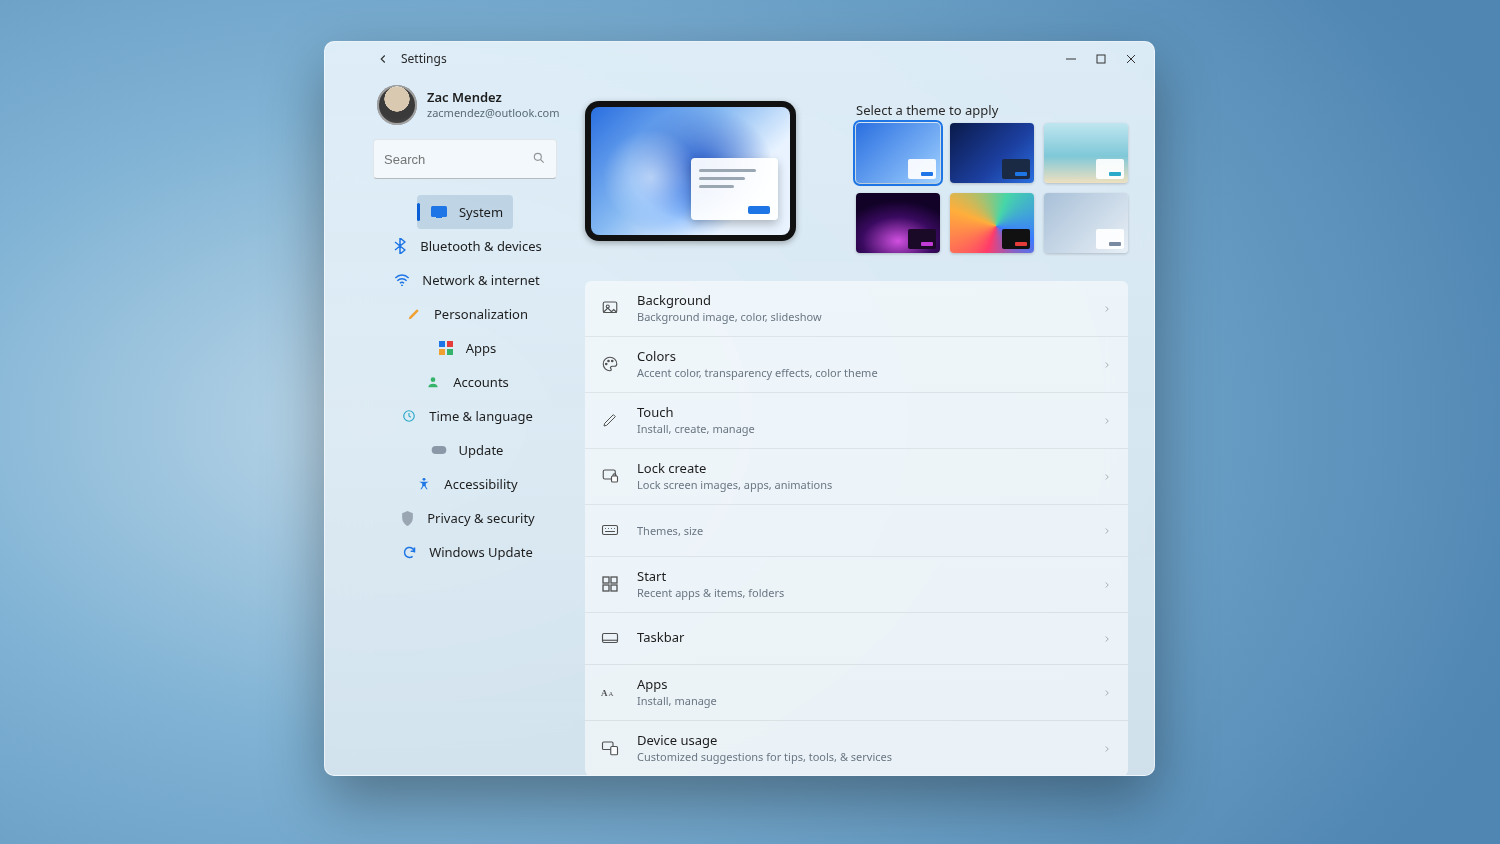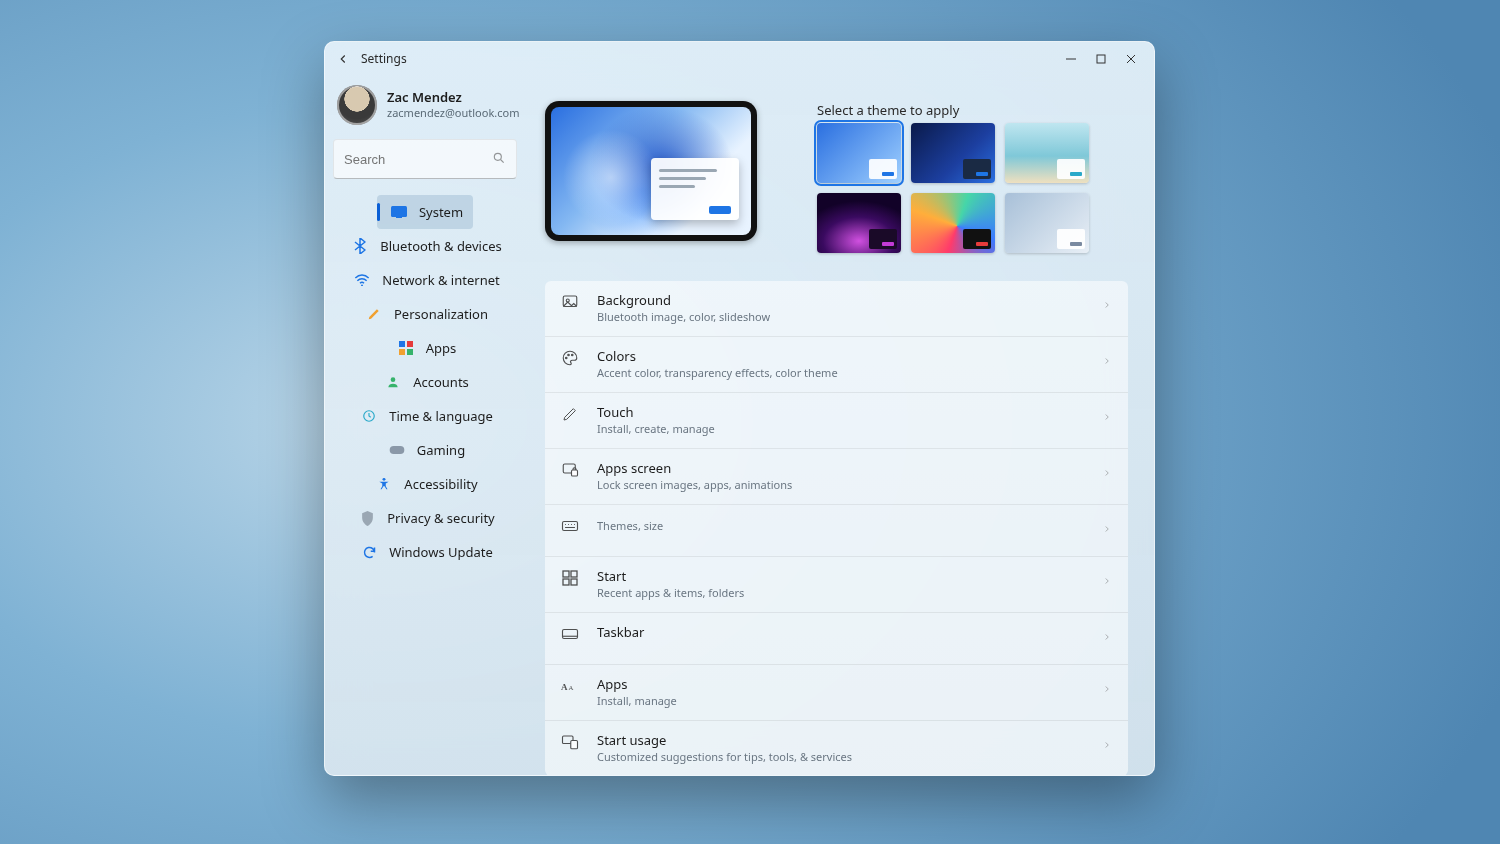--- a/index.html
+++ b/index.html
@@ -10,20 +10,21 @@
   }
   .window {
     position: absolute; left: 324px; top: 41px; width: 831px; height: 735px;
     background: linear-gradient(180deg, rgba(230,242,250,0.92), rgba(220,232,240,0.90));
     border: 1px solid rgba(255,255,255,0.55);
     border-radius: 10px;
     box-shadow: 0 24px 60px rgba(0,0,0,0.35);
     backdrop-filter: blur(20px);
     overflow: hidden;
     color: #1d1d1d;
+    padding-left: 40px;
   }
   
   .titlebar { height: 33px; display: flex; align-items: center; padding: 0 8px; font-size: 12px; color: #2a2a2a; }
   .titlebar .back { width: 20px; height: 20px; display:flex;align-items:center;justify-content:center; border-radius:4px; margin-right:6px; }
   .titlebar .title { flex: 0 0 auto; margin-left: 2px; }
   .titlebar .spacer { flex: 1; }
   .winbtn { width: 30px; height: 24px; display:flex;align-items:center;justify-content:center; border-radius:4px; }
   
   .body { display: flex; height: calc(100% - 33px); }
   .sidebar { width: 200px; padding: 6px 8px 6px 8px; display:flex; flex-direction:column; gap:6px; }
@@ -65,21 +66,21 @@
   .t2 .tw{background:#1a2a44}
   .t3 { background: linear-gradient(180deg,#bfe6f0 0%,#7fc8d8 55%,#efe0bf 100%); }
   .t4 { background: radial-gradient(60px 40px at 50% 80%, #d050e0, #3a0a60 60%, #120228); }
   .t4 .tw{background:#1a0a28}
   .t5 { background: conic-gradient(from 200deg at 55% 55%, #ff3b6b, #ffae3b, #46d6a8, #3b7bff, #ff3b6b); }
   .t5 .tw{background:#111}
   .t6 { background: linear-gradient(135deg,#a8c0d8,#e8eff6); }
   .tb-blue{background:#1e75e5}.tb-teal{background:#2aa9c9}.tb-mag{background:#c23bd6}.tb-red{background:#e53b3b}.tb-gray{background:#7a8aa0}
   
   .list { margin-top: 28px; display:flex; flex-direction:column; border-radius:6px; overflow:hidden; }
-  .row { display:flex; gap:18px; padding:12px 16px; background: rgba(255,255,255,0.55); border-top:1px solid rgba(0,0,0,0.07); min-height:52px; }
+  .row { display:flex; align-items:center; gap:18px; padding:12px 16px; background: rgba(255,255,255,0.55); border-top:1px solid rgba(0,0,0,0.07); min-height:52px; }
   .row.noline { border-top:none; }
   .row .ricon { width:18px; height:18px; display:flex; align-items:center; justify-content:center; opacity:.85; }
   .row .txt { flex:1; }
   .row .t { font-size:13px; color:#1d1d1d; line-height:1.15; }
   .row .d { font-size:11px; color:#6a7682; margin-top:1px; }
   .chev { opacity:.55; }
   
   .ni { font-size:13px; line-height:1; }
   .ni-blue{color:#1e75e5}.ni-orange{color:#f0a030}.ni-cyan{color:#2aa9c9}.ni-green{color:#36b36b}.ni-gray{color:#7a8aa0}
 </style>
@@ -195,21 +196,21 @@
               </svg>
             </span>
           <span>Time &amp; language</span>
         </div>
         <div class="nav-item">
           <span class="nav-icon ni ni-gray">
               <svg width="16" height="12" viewBox="0 0 24 16" fill="#8a98a8">
                 <rect x="1" y="2" width="22" height="12" rx="6"></rect>
               </svg>
             </span>
-          <span>Gaming</span>
+          <span>Update</span>
         </div>
         <div class="nav-item">
           <span class="nav-icon ni ni-blue">
               <svg width="14" height="14" viewBox="0 0 24 24" fill="#1e75e5">
                 <circle cx="12" cy="4" r="2.5"></circle>
                 <path d="M4 8h16l-5 3v5l3 5h-2l-3-5h-2l-3 5H6l3-5v-5z"></path>
               </svg>
             </span>
           <span>Accessibility</span>
         </div>
@@ -286,21 +287,21 @@
         <div class="row noline">
           <span class="ricon">
               <svg width="18" height="18" viewBox="0 0 24 24" fill="none" stroke="#333" stroke-width="1.5">
                 <rect x="3" y="4" width="18" height="14" rx="2"></rect>
                 <circle cx="9" cy="10" r="2"></circle>
                 <path d="M3 18l6-6 5 5 3-3 4 4"></path>
               </svg>
             </span>
           <div class="txt">
               <div class="t">Background</div>
-              <div class="d">Bluetooth image, color, slideshow</div>
+              <div class="d">Background image, color, slideshow</div>
             </div>
           <span class="chev"><svg width="10" height="10" viewBox="0 0 24 24" fill="none" stroke="#555" stroke-width="2">
                 <path d="M9 6l6 6-6 6"></path>
               </svg></span>
         </div>
         <div class="row">
           <span class="ricon">
               <svg width="18" height="18" viewBox="0 0 24 24" fill="none" stroke="#333" stroke-width="1.5">
                 <path d="M12 3a9 9 0 100 18c2 0 2-2 1-3s0-3 2-3h3a3 3 0 003-3 9 9 0 00-9-9z"></path>
                 <circle cx="7" cy="12" r="1" fill="#333"></circle>
@@ -332,21 +333,21 @@
         </div>
         <div class="row">
           <span class="ricon">
               <svg width="18" height="18" viewBox="0 0 24 24" fill="none" stroke="#333" stroke-width="1.5">
                 <rect x="3" y="4" width="16" height="12" rx="2"></rect>
                 <rect x="14" y="12" width="8" height="8" rx="1.5" fill="#fff" stroke="#333"></rect>
                 <path d="M16 12v-1a2 2 0 014 0v1"></path>
               </svg>
             </span>
           <div class="txt">
-              <div class="t">Apps screen</div>
+              <div class="t">Lock create</div>
               <div class="d">Lock screen images, apps, animations</div>
             </div>
           <span class="chev"><svg width="10" height="10" viewBox="0 0 24 24" fill="none" stroke="#555" stroke-width="2">
                 <path d="M9 6l6 6-6 6"></path>
               </svg></span>
         </div>
         <div class="row">
           <span class="ricon">
               <svg width="18" height="14" viewBox="0 0 24 16" fill="none" stroke="#333" stroke-width="1.5">
                 <rect x="2" y="2" width="20" height="12" rx="2"></rect>
@@ -408,21 +409,21 @@
               </svg></span>
         </div>
         <div class="row">
           <span class="ricon">
               <svg width="18" height="16" viewBox="0 0 24 20" fill="none" stroke="#333" stroke-width="1.5">
                 <rect x="2" y="2" width="14" height="10" rx="1.5"></rect>
                 <rect x="13" y="8" width="9" height="11" rx="1.5" fill="#fff"></rect>
               </svg>
             </span>
           <div class="txt">
-              <div class="t">Start usage</div>
+              <div class="t">Device usage</div>
               <div class="d">Customized suggestions for tips, tools, &amp; services</div>
             </div>
           <span class="chev"><svg width="10" height="10" viewBox="0 0 24 24" fill="none" stroke="#555" stroke-width="2">
                 <path d="M9 6l6 6-6 6"></path>
               </svg></span>
         </div>
       </div>
     </div>
   </div>
 </div>

